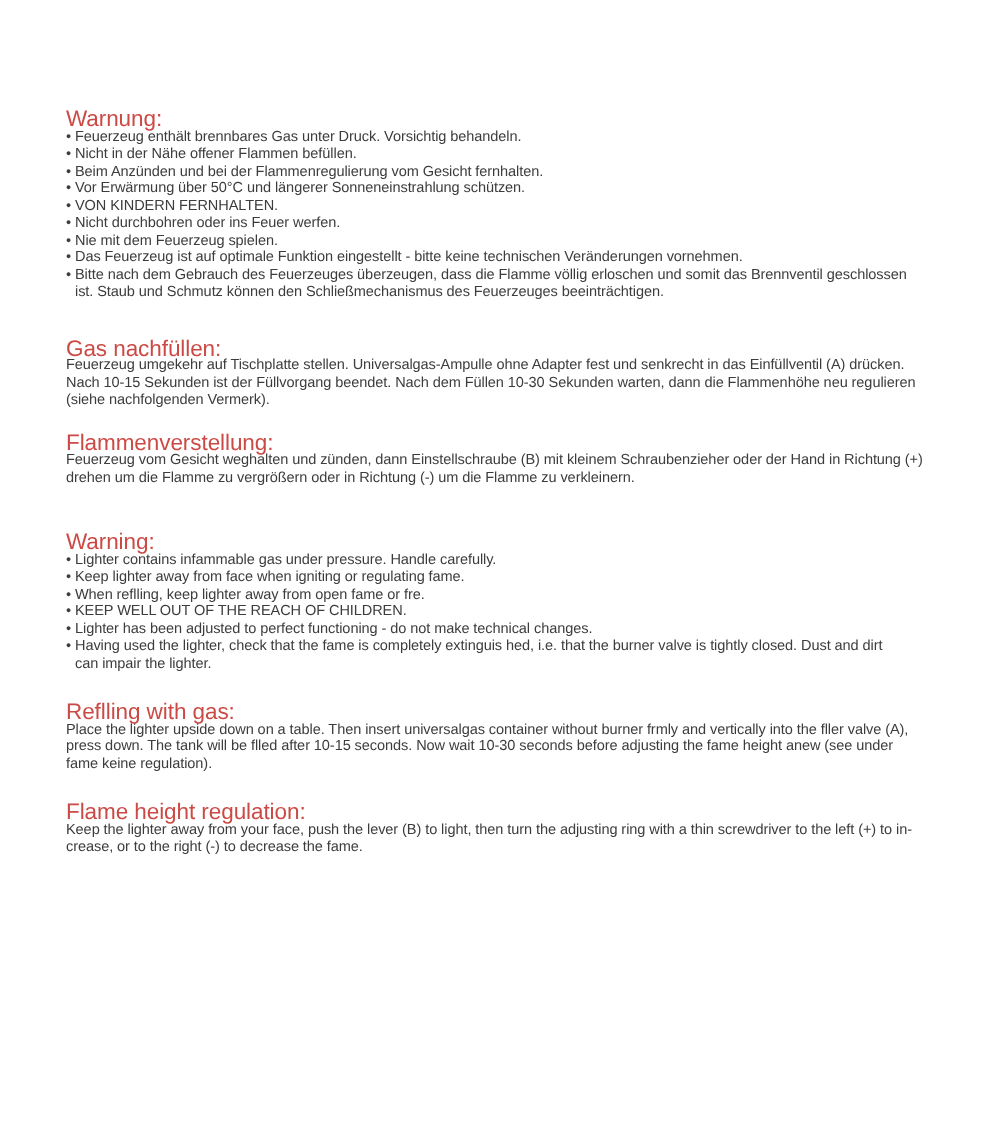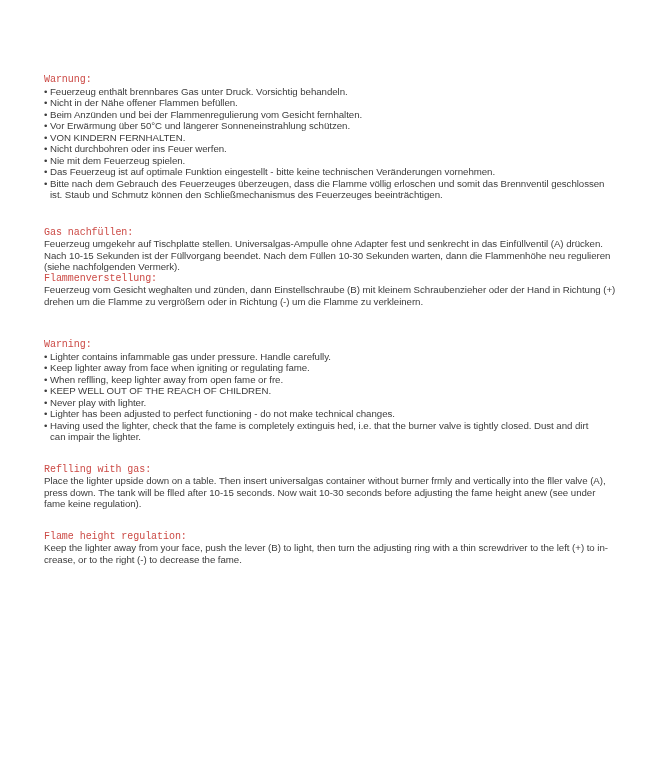--- a/index.html
+++ b/index.html
@@ -20,30 +20,29 @@
     left: 44px;
     top: 74px;
     width: 576px;
     font-size: 9.7px;
     line-height: 11.5px;
     color: #3c3c3c;
     letter-spacing: -0.05px;
   }
   .sec { margin: 0; }
   .sec + .sec.gap-26 { margin-top: 26px; }
-  .sec + .sec.gap-17 { }
+  .sec + .sec.gap-17 { margin-top: 17px; }
   .sec + .sec.gap-20 { margin-top: 20px; }
   .sec + .sec.gap-21 { margin-top: 21px; }
   .sec-heading {
     color: #cc4a45;
-    font-size: 10px;
+    font-size: 15px;
     line-height: 11.5px;
     font-weight: normal;
     margin: 0;
-    font-family: Liberation Mono, monospace;
   }
   .line {
     white-space: nowrap;
   }
   .line.cont {
     padding-left: 6px;
   }
 </style>
 </head>
 <body>
@@ -84,21 +83,20 @@
         </div>
     </div>
 
     <div class="sec gap-20">
       <div class="sec-heading" style="color: rgb(204, 74, 69); margin-top: 32px;">Warning:</div>
       <div class="lines">
           <div class="line">• Lighter contains infammable gas under pressure. Handle carefully.</div>
           <div class="line">• Keep lighter away from face when igniting or regulating fame.</div>
           <div class="line">• When reflling, keep lighter away from open fame or fre.</div>
           <div class="line">• KEEP WELL OUT OF THE REACH OF CHILDREN.</div>
-          <div class="line">• Never play with lighter.</div>
           <div class="line">• Lighter has been adjusted to perfect functioning - do not make technical changes.</div>
           <div class="line">• Having used the lighter, check that the fame is completely extinguis hed, i.e. that the burner valve is tightly closed. Dust and dirt</div>
           <div class="line cont">can impair the lighter.</div>
         </div>
     </div>
 
     <div class="sec gap-21">
       <div class="sec-heading" style="color: rgb(204, 74, 69);">Reflling with gas:</div>
       <div class="lines">
           <div class="line">Place the lighter upside down on a table. Then insert universalgas container without burner frmly and vertically into the fller valve (A),</div>

